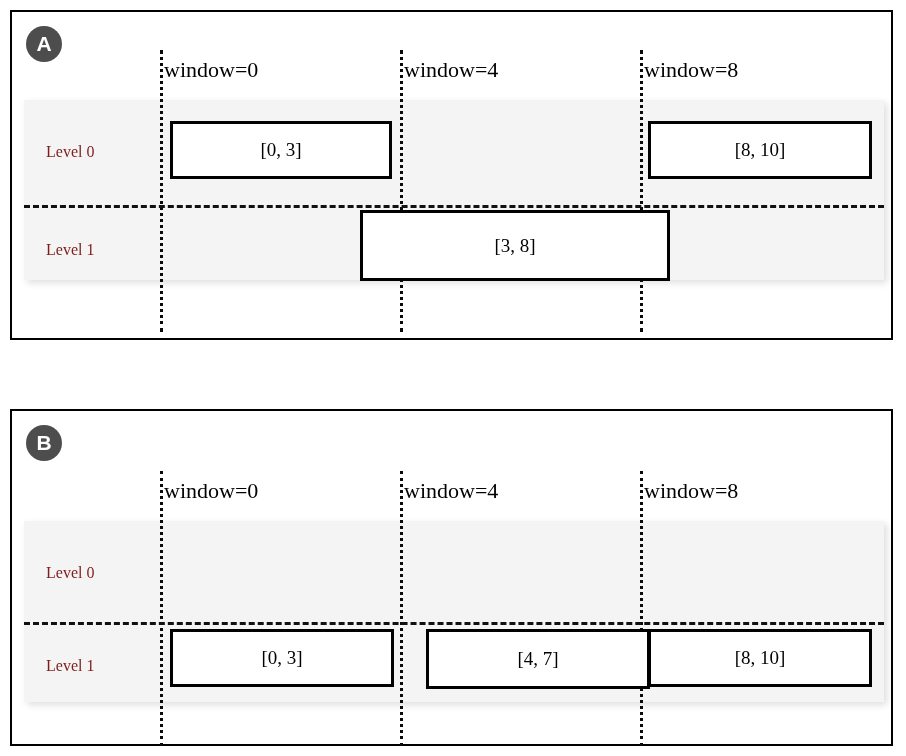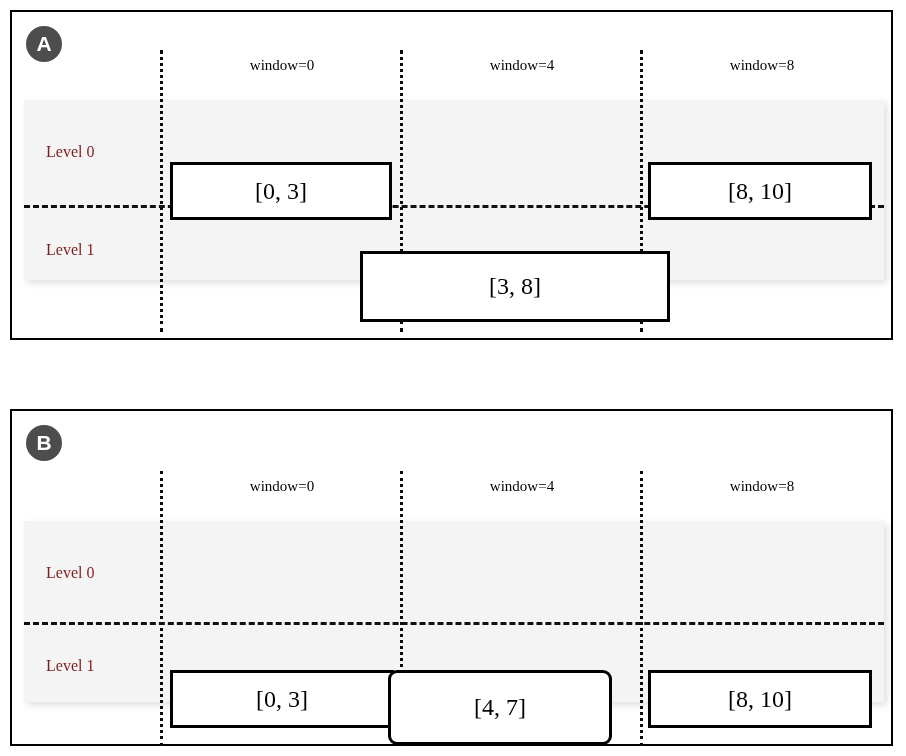--- a/index.html
+++ b/index.html
@@ -67,47 +67,45 @@
   
   .hdash {
     position: absolute;
     height: 0;
     border-top: 3px dashed #111111;
   }
 
   
   .window-label {
     position: absolute;
-    font-size: 15px;
-    text-align: center;
+    font-size: 22px;
     color: #000000;
     white-space: nowrap;
   }
 
   
   .level-label {
     position: absolute;
     font-size: 16px;
     color: #7f1d1d;
     white-space: nowrap;
   }
 
   
   .interval-box {
     position: absolute;
     border: 3px solid #000000;
     background: #ffffff;
     box-sizing: border-box;
-    font-size: 24px;
+    font-size: 19px;
     color: #000000;
     display: flex;
     align-items: center;
     justify-content: center;
     white-space: nowrap;
-    margin-top: 41px;
   }
 
   
   #transition {
     position: absolute;
     left: 0;
     top: 340px;
     width: 906px;
     height: 69px;
   }
@@ -178,18 +176,18 @@
     <div class="hdash" style="left:12px; top:211px; width:860px;"></div>
 
     <div class="window-label" style="left:152px; top:67px; width:236px;">window=0</div>
     <div class="window-label" style="left:392px; top:67px; width:236px;">window=4</div>
     <div class="window-label" style="left:632px; top:67px; width:236px;">window=8</div>
 
     <div class="level-label" style="left:34px; top:153px;">Level 0</div>
     <div class="level-label" style="left:34px; top:246px;">Level 1</div>
 
     <div class="interval-box" style="left:158px; top:218px; width:224px; height:58px;">[0, 3]</div>
-    <div class="interval-box" style="left:376px; top:218px; width:224px; height:75px;border-radius:9px;">[4, 7]</div>
+    <div class="interval-box" style="left:414px; top:218px; width:224px; height:60px;">[4, 7]</div>
     <div class="interval-box" style="left:636px; top:218px; width:224px; height:58px;">[8, 10]</div>
 
   </div>
 
 </div>
 
 </body></html>

